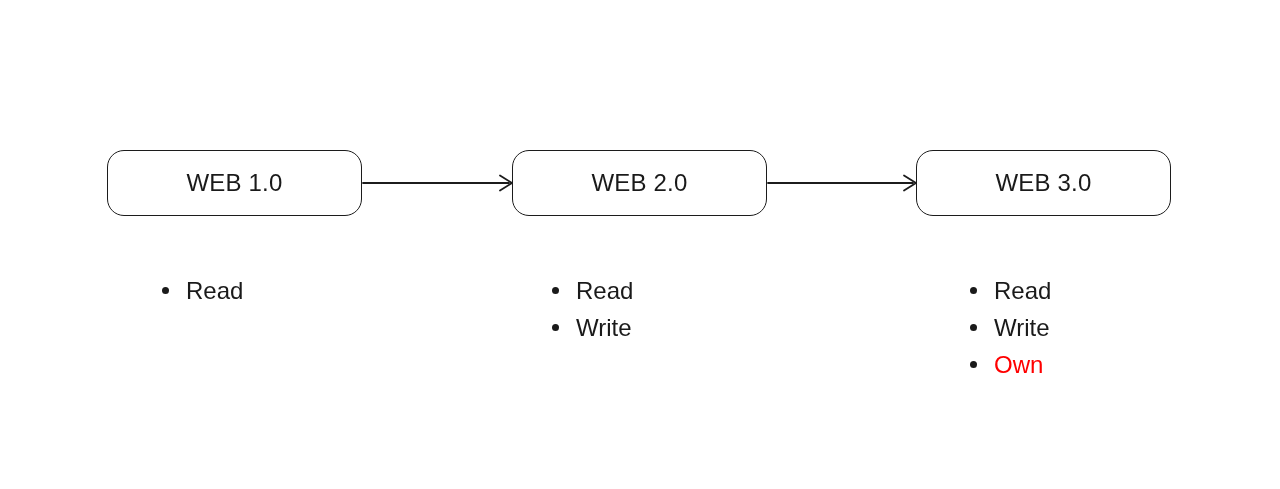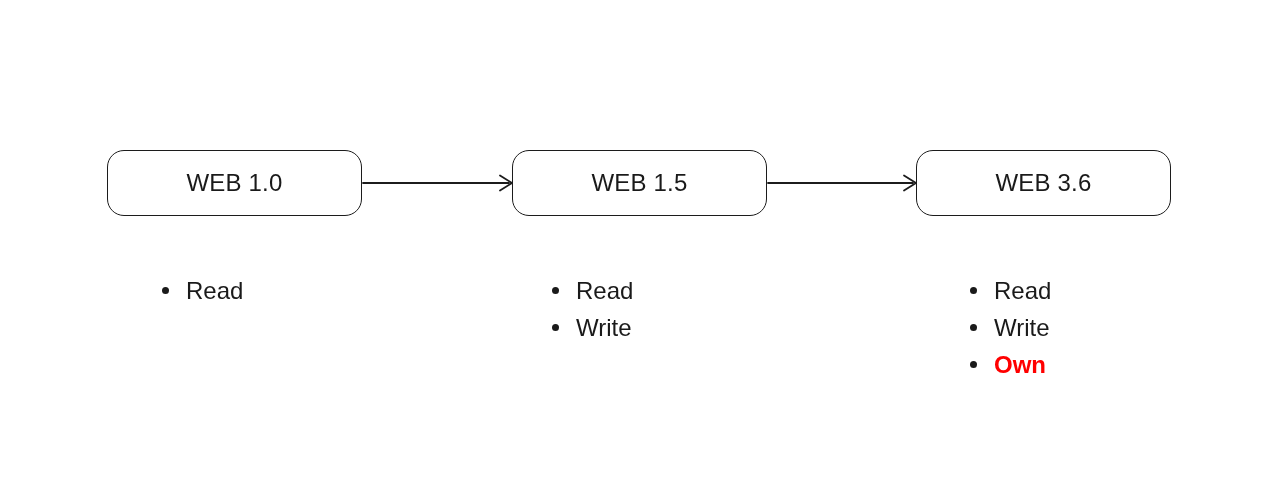--- a/index.html
+++ b/index.html
@@ -71,36 +71,36 @@
   .bullet {
     width: 7px;
     height: 7px;
     border-radius: 50%;
     background: var(--color-ink, #1a1a1a);
     margin-right: 17px;
     flex: 0 0 auto;
   }
   .emphasis .item-text {
     color: var(--color-accent-red, #ff0000);
-    font-weight: 700;
+    font-weight: 400;
   }
 </style>
 </head>
 <body>
 
 <div class="canvas">
 
   <div class="node node-1">
     <span>WEB 1.0</span>
   </div>
   <div class="node node-2">
-    <span>WEB 1.5</span>
+    <span>WEB 2.0</span>
   </div>
   <div class="node node-3">
-    <span>WEB 3.6</span>
+    <span>WEB 3.0</span>
   </div>
 
   <div class="arrow arrow-1">
     <svg viewBox="0 0 152 32" aria-hidden="true">
       <line x1="1" y1="16" x2="147" y2="16"></line>
       <polyline points="138,8.5 150,16 138,23.5"></polyline>
     </svg>
   </div>
   <div class="arrow arrow-2">
     <svg viewBox="0 0 151 32" aria-hidden="true">

